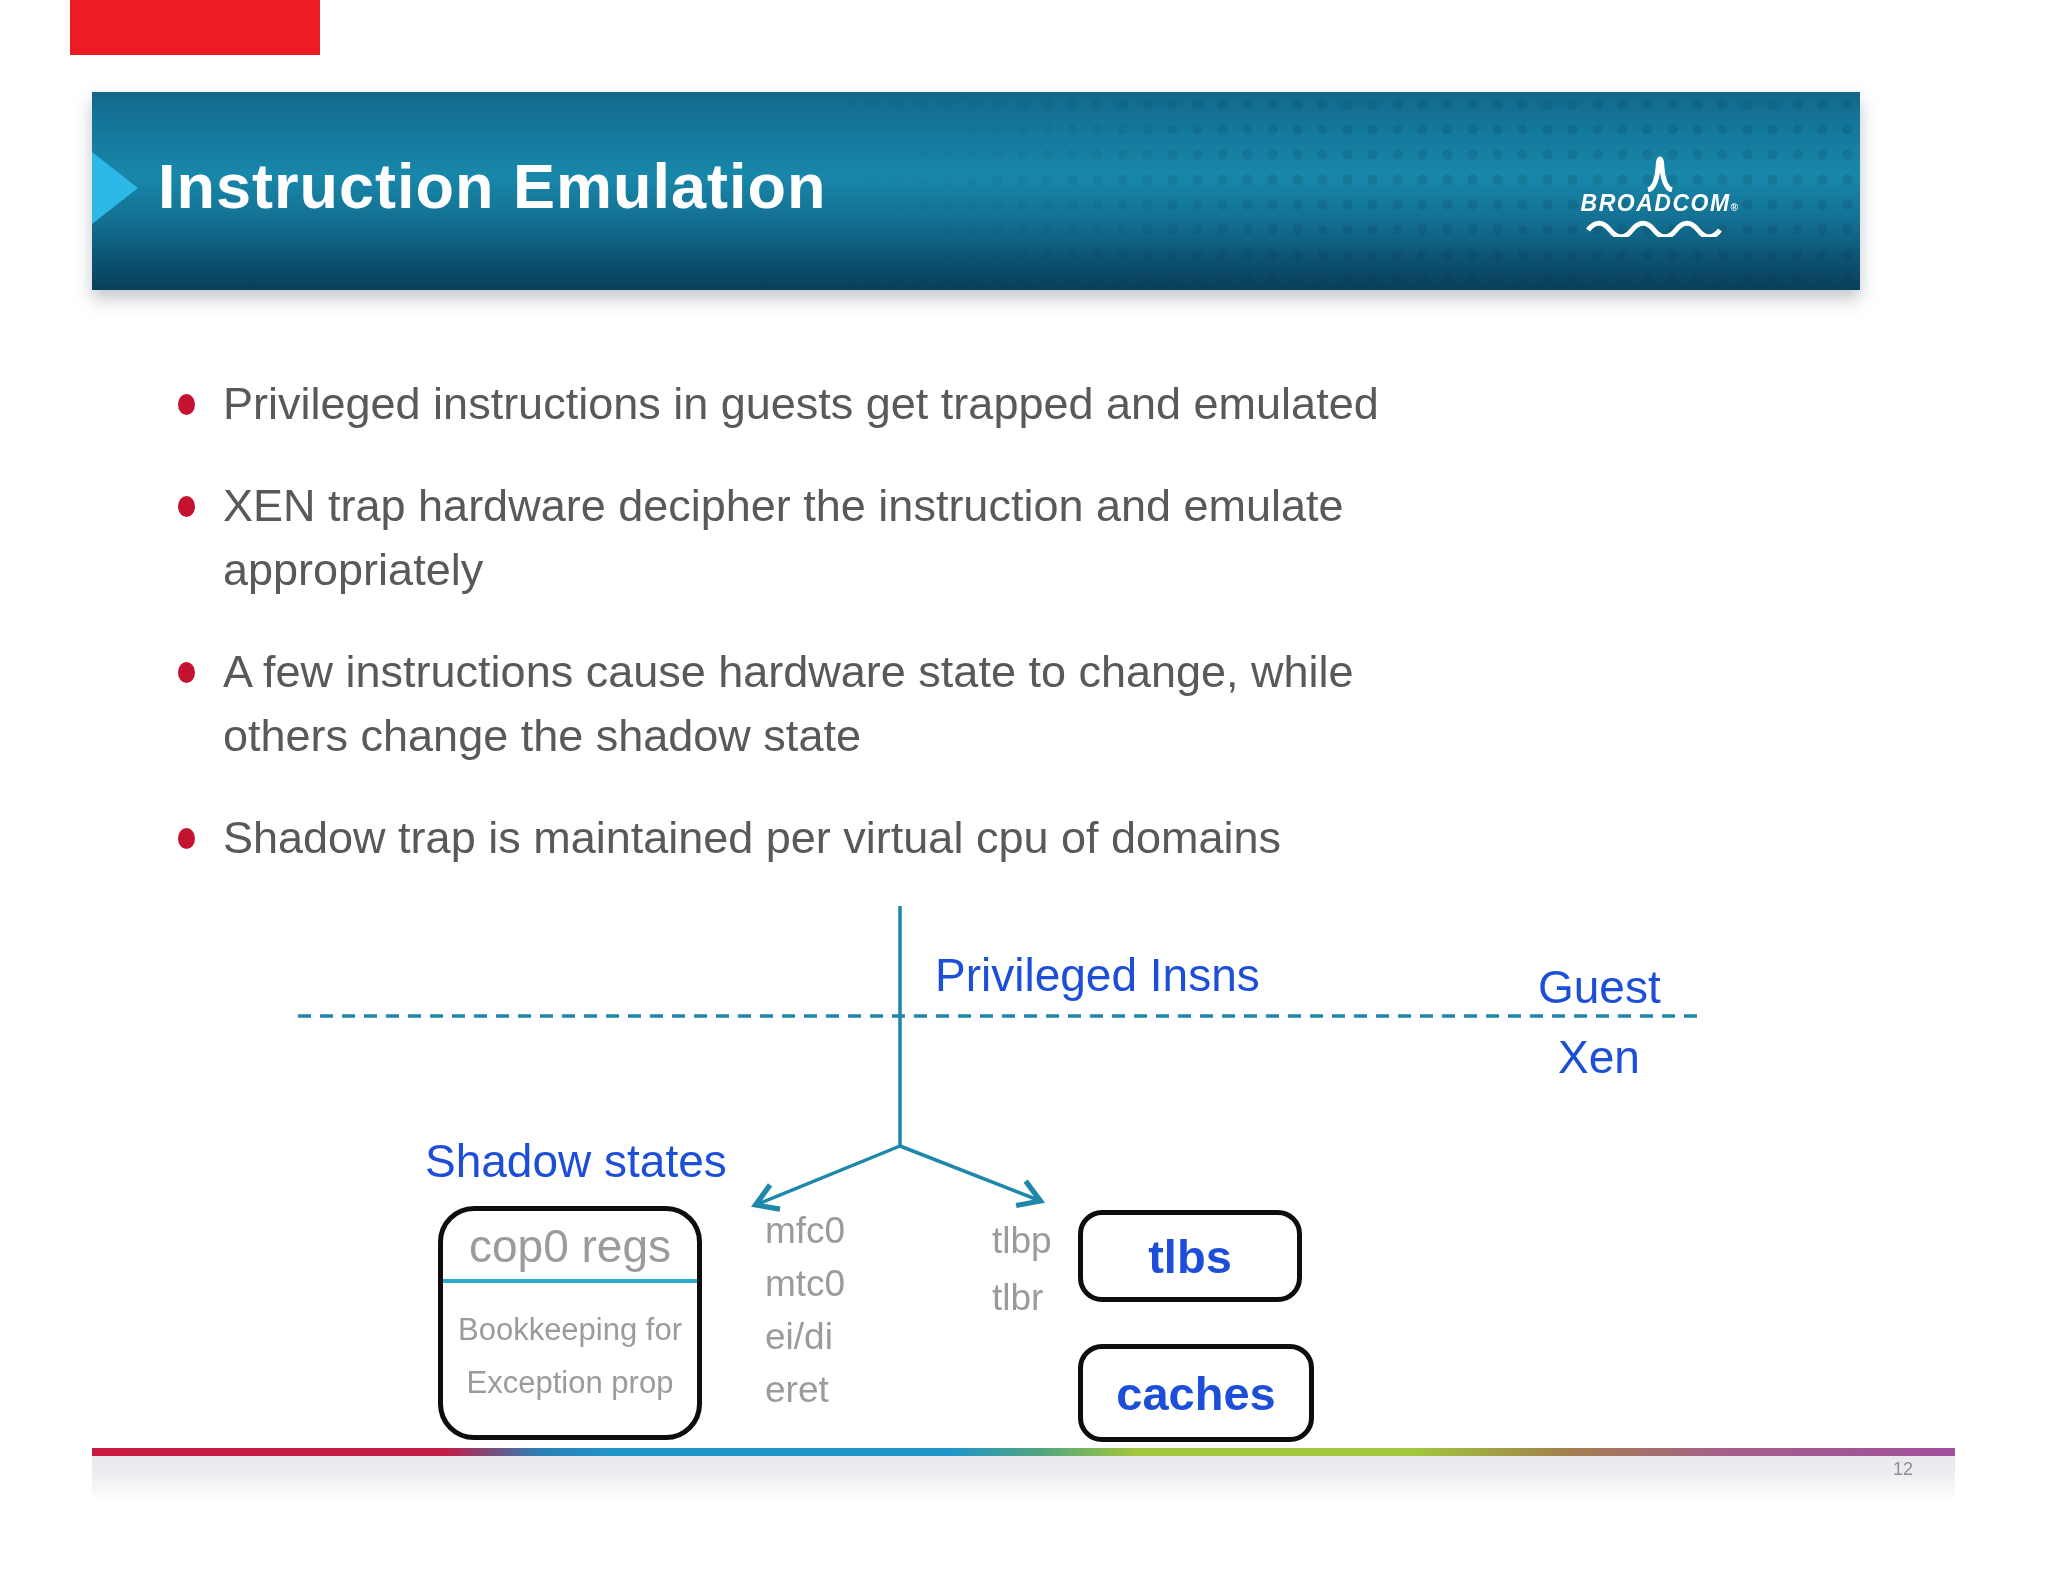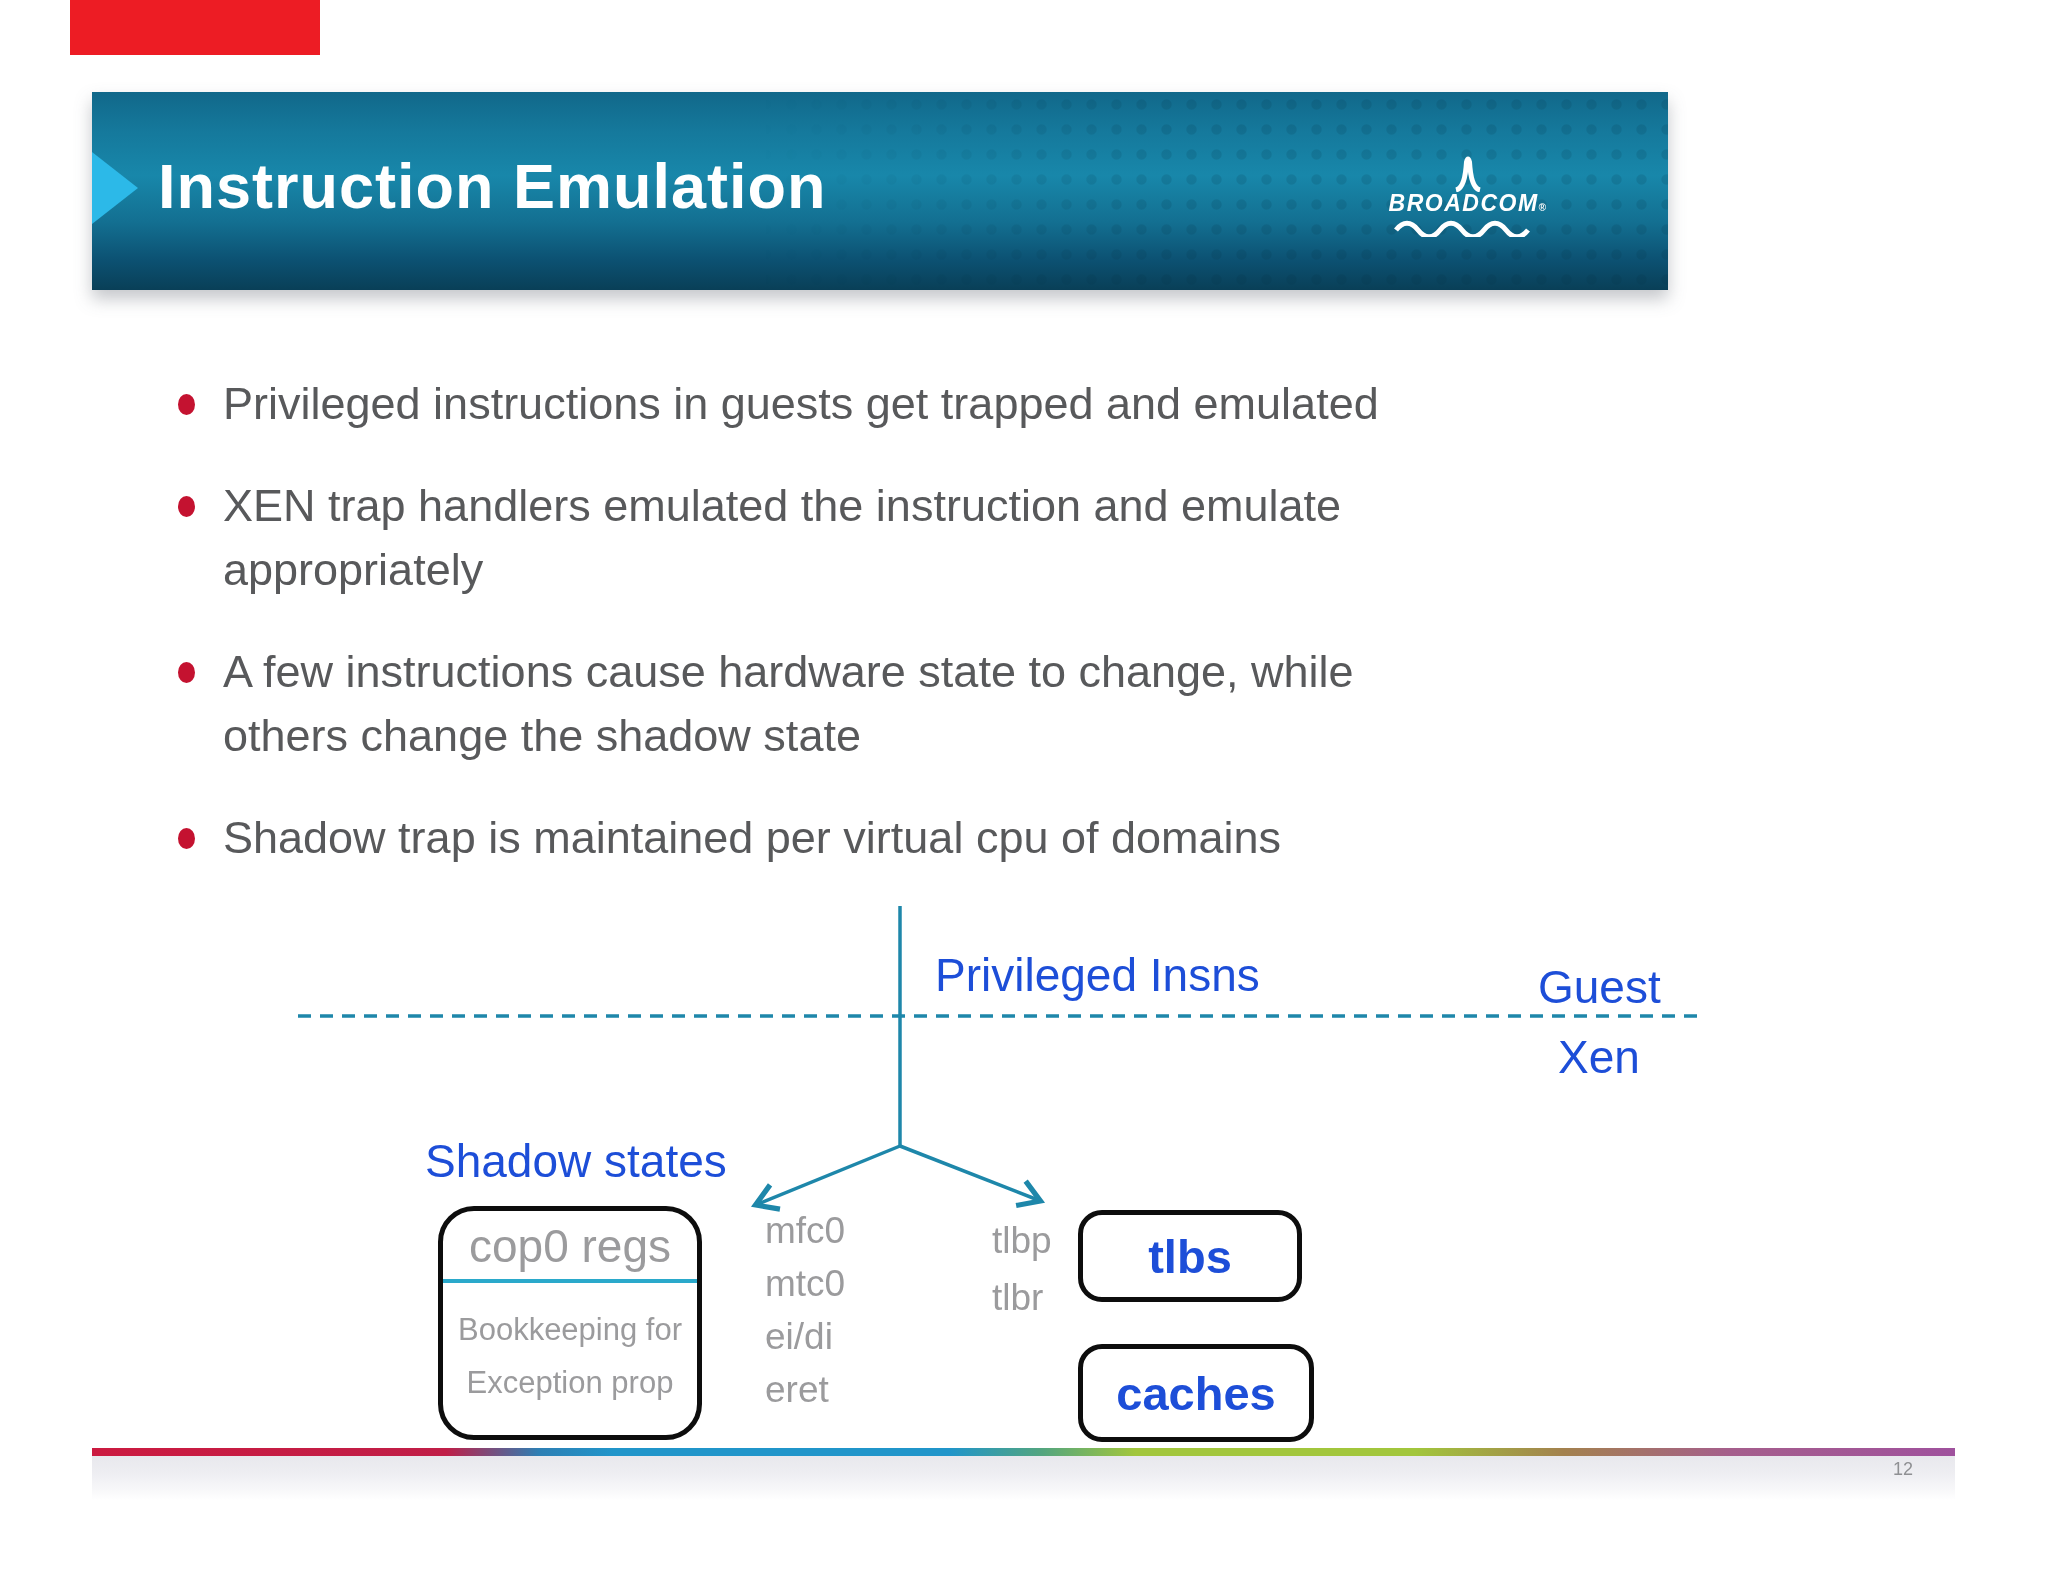--- a/index.html
+++ b/index.html
@@ -3,21 +3,21 @@
 <meta charset="utf-8">
 <style>
   html,body{margin:0;padding:0;background:#fff;}
   .slide{position:relative;width:2048px;height:1582px;background:#ffffff;overflow:hidden;
          font-family:"Liberation Sans","DejaVu Sans",sans-serif;}
 
   
   .red-marker{position:absolute;left:70px;top:0;width:250px;height:55px;background:#ed1c24;}
 
   
-  .titlebar{position:absolute;left:92px;top:92px;width:1576px;height:198px;
+  .titlebar{position:absolute;left:92px;top:92px;width:1768px;height:198px;
     background:linear-gradient(180deg,#11688a 0%,#15799c 20%,#1887aa 42%,#136f91 66%,#0c5172 85%,#093f57 100%);
     box-shadow:0 9px 16px rgba(90,95,105,0.35);}
   .titlebar::after{content:"";position:absolute;right:0;top:0;width:58%;height:100%;
     background-image:radial-gradient(rgba(6,48,66,0.9) 26%,rgba(6,48,66,0) 32%);
     background-size:25px 25px;opacity:0.16;
     -webkit-mask-image:linear-gradient(90deg,transparent,#000 45%);
             mask-image:linear-gradient(90deg,transparent,#000 45%);}
   .chevron{position:absolute;left:0;top:60px;width:0;height:0;
     border-top:36px solid transparent;border-bottom:36px solid transparent;
     border-left:46px solid #2cb9e8;}
@@ -86,21 +86,21 @@
   <div class="bullets">
     <div class="bullet">
       <span class="dot"></span>
       <div class="bullet-lines">
         <div>Privileged instructions in guests get trapped and emulated</div>
       </div>
     </div>
     <div class="bullet">
       <span class="dot"></span>
       <div class="bullet-lines">
-        <div>XEN trap handlers emulated the instruction and emulate</div>
+        <div>XEN trap hardware decipher the instruction and emulate</div>
         <div>appropriately</div>
       </div>
     </div>
     <div class="bullet">
       <span class="dot"></span>
       <div class="bullet-lines">
         <div>A few instructions cause hardware state to change, while</div>
         <div>others change the shadow state</div>
       </div>
     </div>

